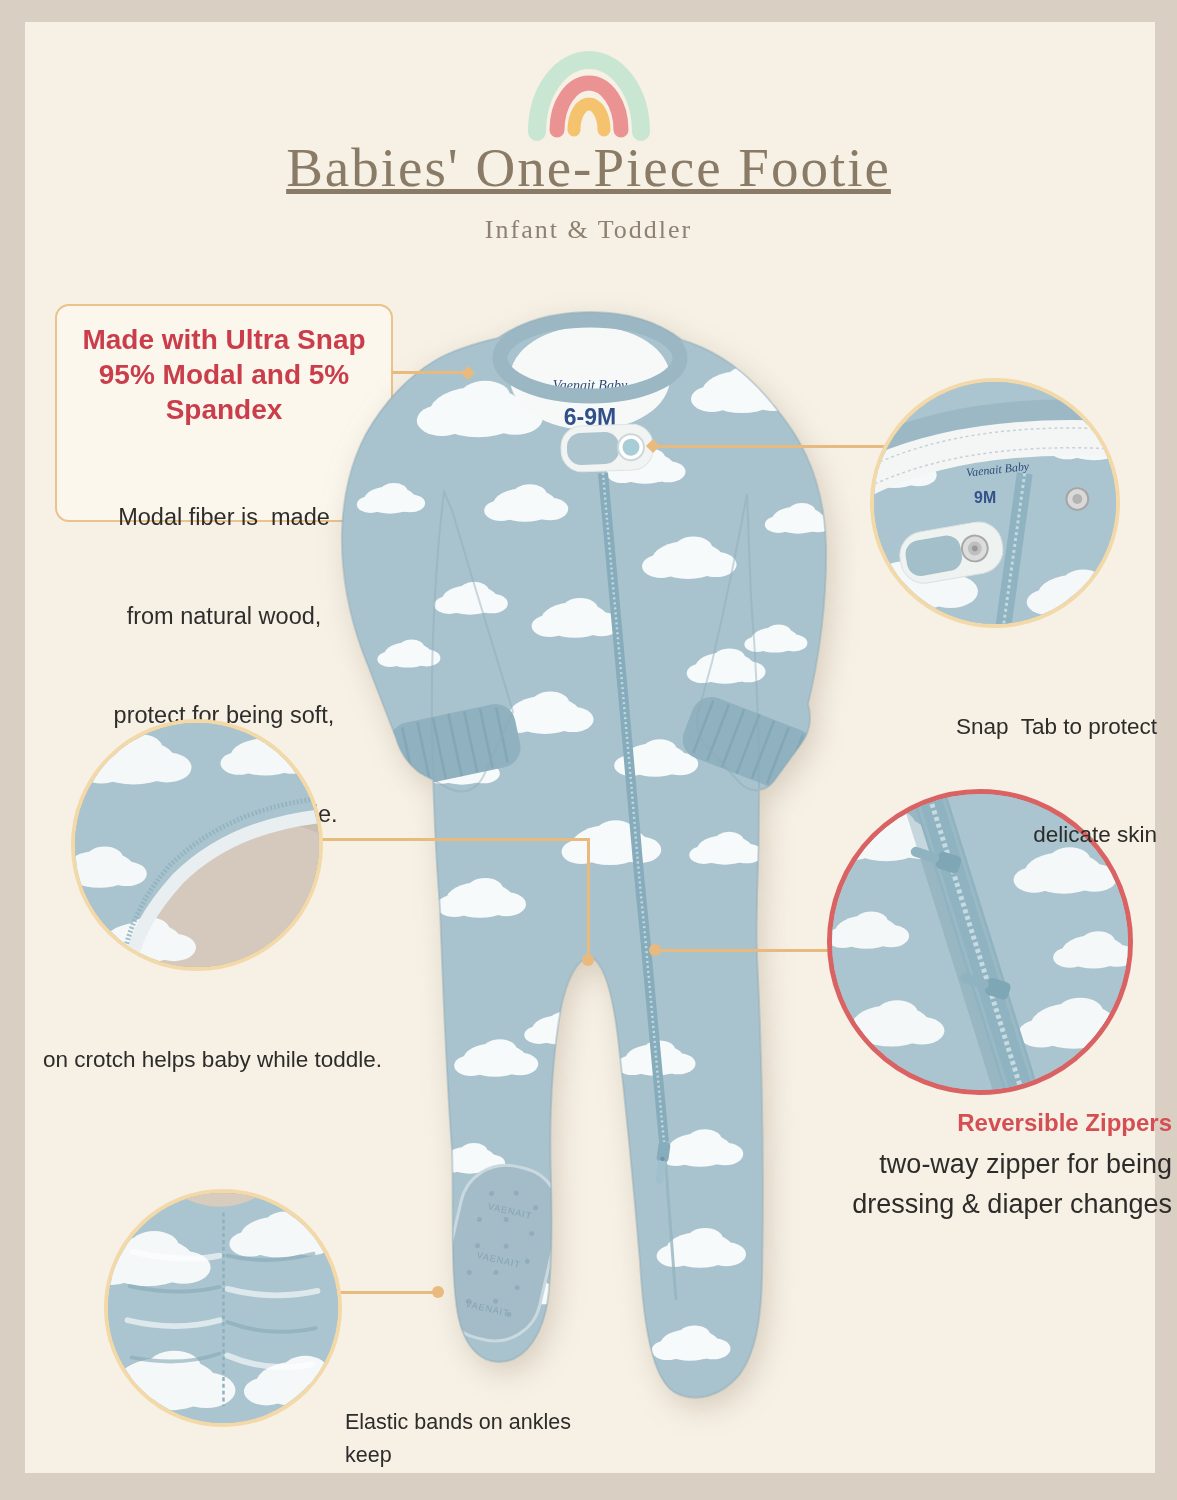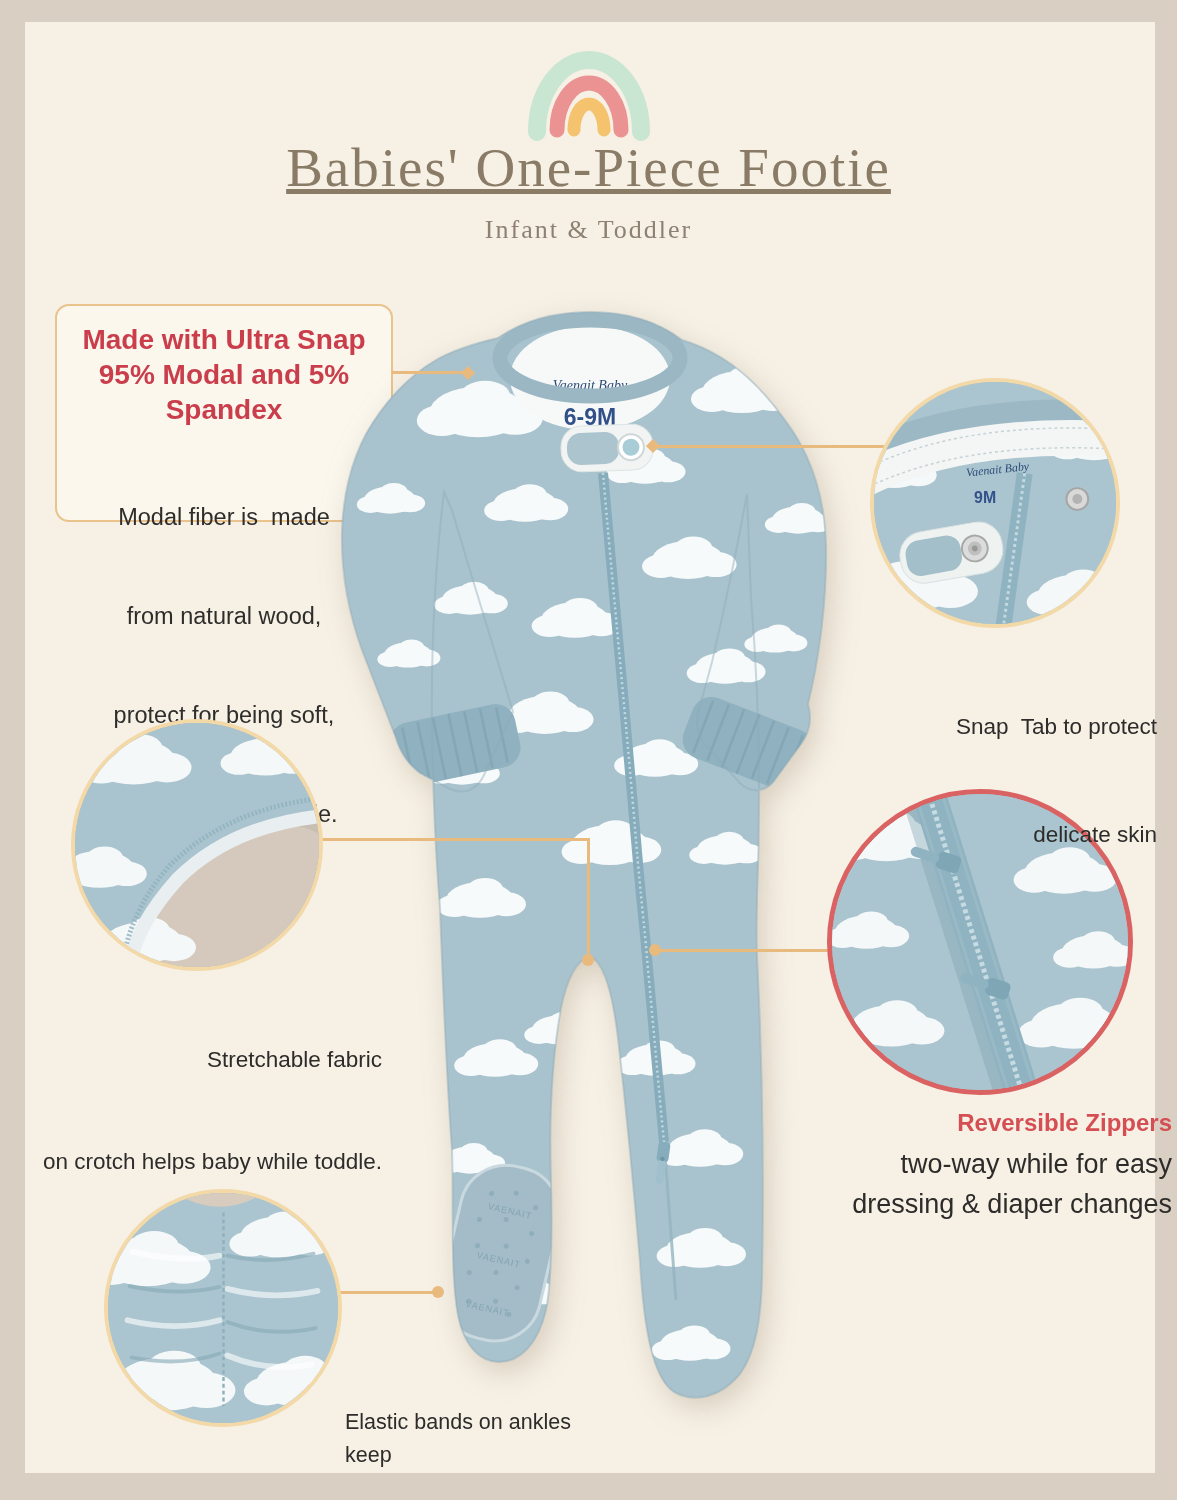--- a/index.html
+++ b/index.html
@@ -294,27 +294,26 @@
       <line x1="118" y1="20" x2="118" y2="218" stroke="#8fb0bd" stroke-width="2.5" stroke-dasharray="4 3"></line>
     </svg>
   </div>
 
   <div class="abs cap cap-center snap-cap">
     <div>Snap  Tab to protect</div>
     <div>delicate skin</div>
   </div>
 
   <div class="abs cap cap-center stretch-cap">
-    <div>Stretchable fabric</div>
     <div>on crotch helps baby while toddle.</div>
   </div>
 
   <div class="abs cap-center zip-cap">
     <div class="zip-heading">Reversible Zippers</div>
-    <div class="zip-lines">two-way while for easy</div>
+    <div class="zip-lines">two-way zipper for being</div>
     <div class="zip-lines">dressing &amp; diaper changes</div>
   </div>
 
   <div class="abs cap elastic-cap">
     <div>Elastic bands on ankles keep</div>
     
   </div>
 </div>
 
 </body></html>

